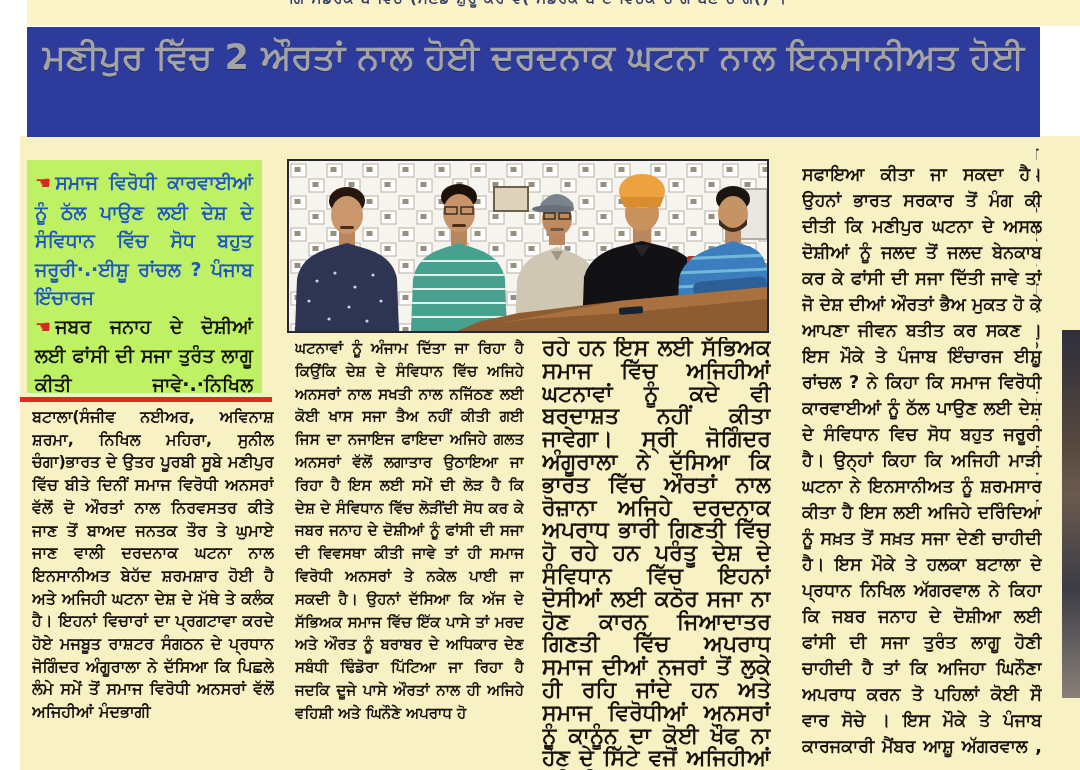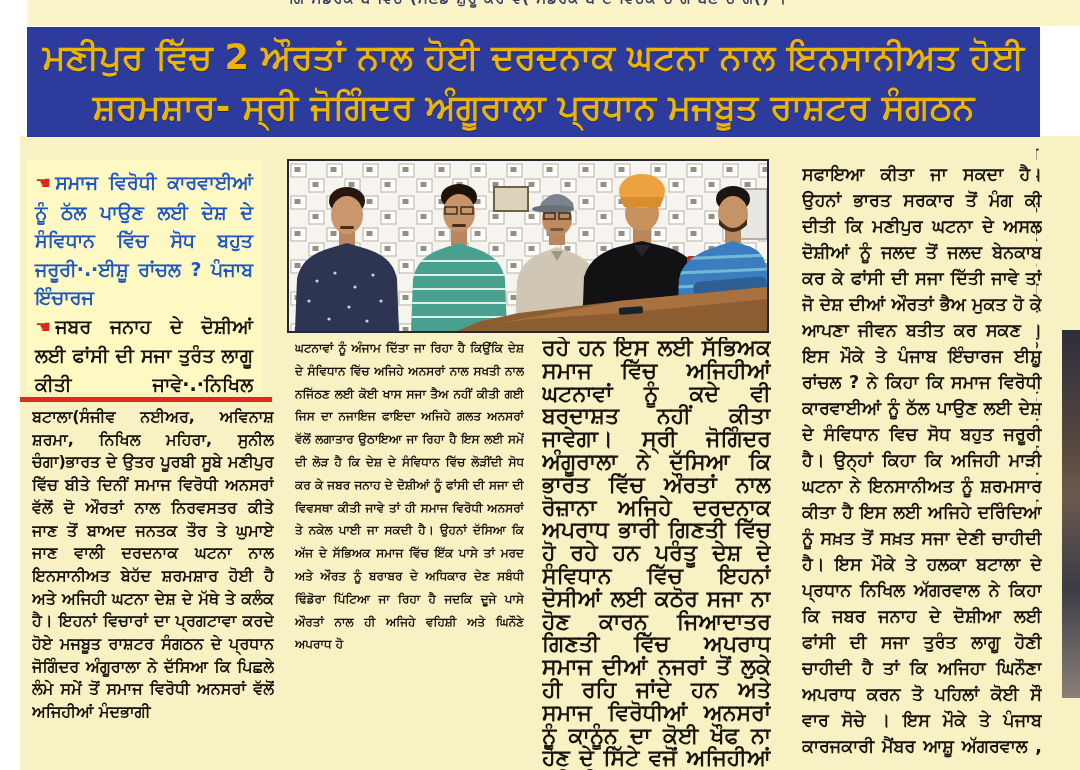--- a/index.html
+++ b/index.html
@@ -17,21 +17,21 @@
   }
   #masthead-strip .frag{
     display:block;margin-top:-11px;padding-left:262px;
     white-space:nowrap;font-size:15px;font-weight:bold;
     color:#3b4066;letter-spacing:1px;
   }
 
   
   #headline-box{
     left:27px;top:27px;width:1013px;height:110px;
-    background:#2c3b9c;color:#eab308;
+    background:#2c3b9c;color:#a3a3a3;
     text-align:center;font-weight:bold;
     font-size:35px;line-height:50px;
     padding-top:5px;box-sizing:border-box;
     text-shadow:0 1px 0 rgba(0,0,0,.35);
   }
 
   
   #article-bg{
     left:20px;top:136px;width:1060px;height:634px;
     background:#f8f1c3;
@@ -44,39 +44,39 @@
   }
   #side-strip .frag{display:block;margin-left:-9px;width:22px;word-break:break-all;}
   #side-photo-edge{
     left:1062px;top:330px;width:18px;height:368px;
     background:linear-gradient(180deg,#2e2e3c 0%,#55473e 30%,#6b5a4e 45%,#3c3c46 70%,#8a8078 100%);
   }
 
   
   #highlight-box{
     left:27px;top:160px;width:235px;height:233px;
-    background:#fef9c3;padding:8px 9px 0 8px;box-sizing:border-box;
+    background:#bef264;padding:8px 9px 0 8px;box-sizing:border-box;
     overflow:hidden;
   }
   .hl-item{font-size:19px;line-height:28.5px;font-weight:bold;text-align:justify;}
   .hl-item .pointer{font-size:18px;margin-right:4px;}
   #hl-item-1 .hl-text{color:#1e56c5;}
   #hl-item-2 .hl-text{color:#16120e;}
   .pointer{color:#d62a1e;}
 
   #red-divider{
     left:20px;top:397px;width:252px;height:5px;background:#e12a1e;
   }
 
   
   .col{
     font-weight:bold;color:#17130d;text-align:justify;overflow:hidden;
   }
   #col-1{left:32px;top:406px;width:242px;height:362px;font-size:16px;line-height:22.7px;}
-  #col-2{left:295px;top:337px;width:229px;height:433px;font-size:12px;line-height:22.8px;}
+  #col-2{left:295px;top:337px;width:229px;height:433px;font-size:15px;line-height:22.8px;}
   #col-3{left:542px;top:337px;width:229px;height:433px;font-size:22px;line-height:22.8px;}
   #col-4{left:802px;top:161px;width:240px;height:601px;font-size:17.5px;line-height:26px;}
 
   
   #photo-frame{
     left:287px;top:159px;width:482px;height:174px;
     border:2px solid #272733;box-sizing:border-box;background:#f6f4ee;
   }
   #photo-frame svg{display:block;}
 </style>
@@ -84,21 +84,20 @@
 <body>
 
 <div class="abs" id="article-bg"></div>
 
 <div class="abs" id="masthead-strip">
   <span class="frag">ਗਿ ਸਡਰਕ ਬ ਵਿਚ (ਮਣਡ ਸ਼ੁਰੂ ਕਰ       ਵ( ਸਡਰਕ ਬ ਟ ਵਿਚਕ ਚ ਗ ਬਣ ਚ       ਗ() ।</span>
 </div>
 
 <div class="abs" id="headline-box">
   <div>ਮਣੀਪੁਰ ਵਿੱਚ  2 ਔਰਤਾਂ ਨਾਲ ਹੋਈ ਦਰਦਨਾਕ ਘਟਨਾ ਨਾਲ ਇਨਸਾਨੀਅਤ ਹੋਈ</div>
-  <div>ਸ਼ਰਮਸ਼ਾਰ- ਸ੍ਰੀ ਜੋਗਿੰਦਰ ਅੰਗੂਰਾਲਾ ਪ੍ਰਧਾਨ ਮਜਬੂਤ ਰਾਸ਼ਟਰ ਸੰਗਠਨ</div>
 </div>
 
 <div class="abs" id="highlight-box">
   <div class="hl-item" id="hl-item-1">
     <span class="pointer">☚</span><span class="hl-text">ਸਮਾਜ ਵਿਰੋਧੀ ਕਾਰਵਾਈਆਂ ਨੂੰ ਠੱਲ ਪਾਉਣ ਲਈ ਦੇਸ਼ ਦੇ ਸੰਵਿਧਾਨ ਵਿੱਚ ਸੋਧ ਬਹੁਤ ਜਰੂਰੀ·.·ਈਸ਼ੂ ਰਾਂਚਲ ? ਪੰਜਾਬ ਇੰਚਾਰਜ</span>
   </div>
   <div class="hl-item" id="hl-item-2">
     <span class="pointer">☚</span><span class="hl-text">ਜਬਰ ਜਨਾਹ ਦੇ ਦੋਸ਼ੀਆਂ ਲਈ ਫਾਂਸੀ ਦੀ ਸਜਾ ਤੁਰੰਤ ਲਾਗੂ ਕੀਤੀ ਜਾਵੇ·.·ਨਿਖਿਲ ਅੱਗਰਵਾਲ ਪ੍ਰਧਾਨ ਹਲਕਾ ਬਟਾਲਾ</span>
   </div>
 </div>

